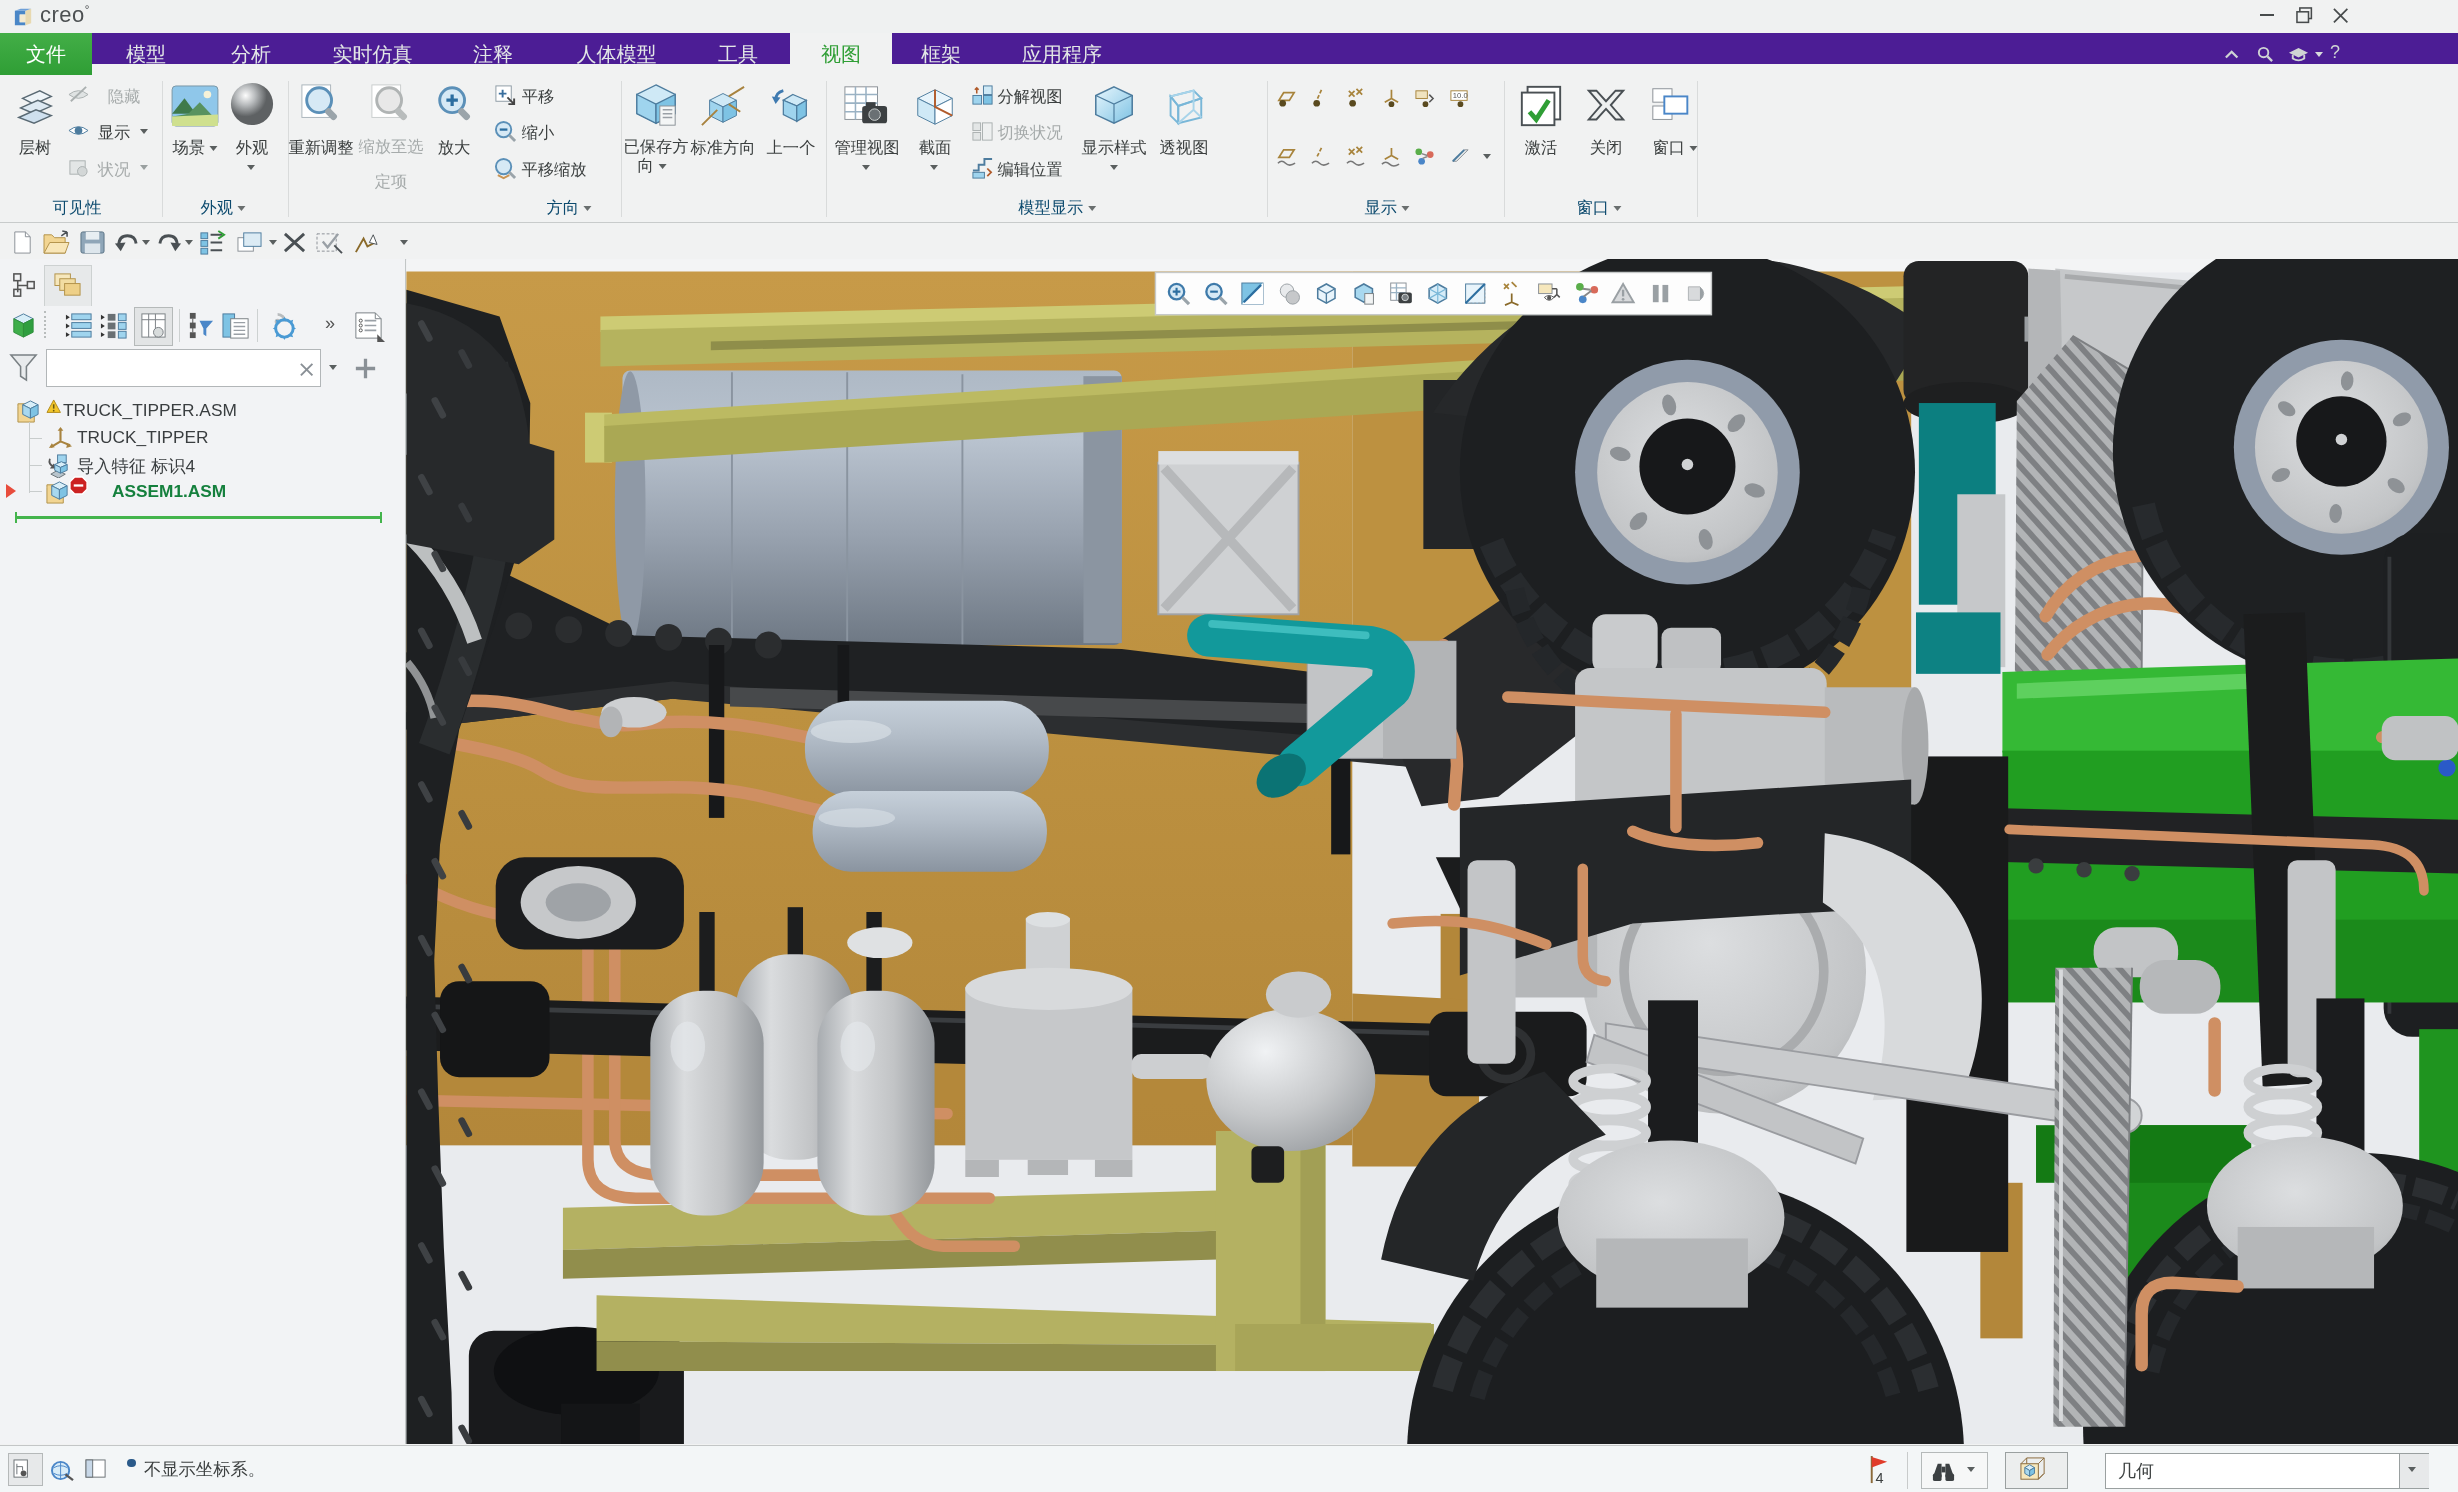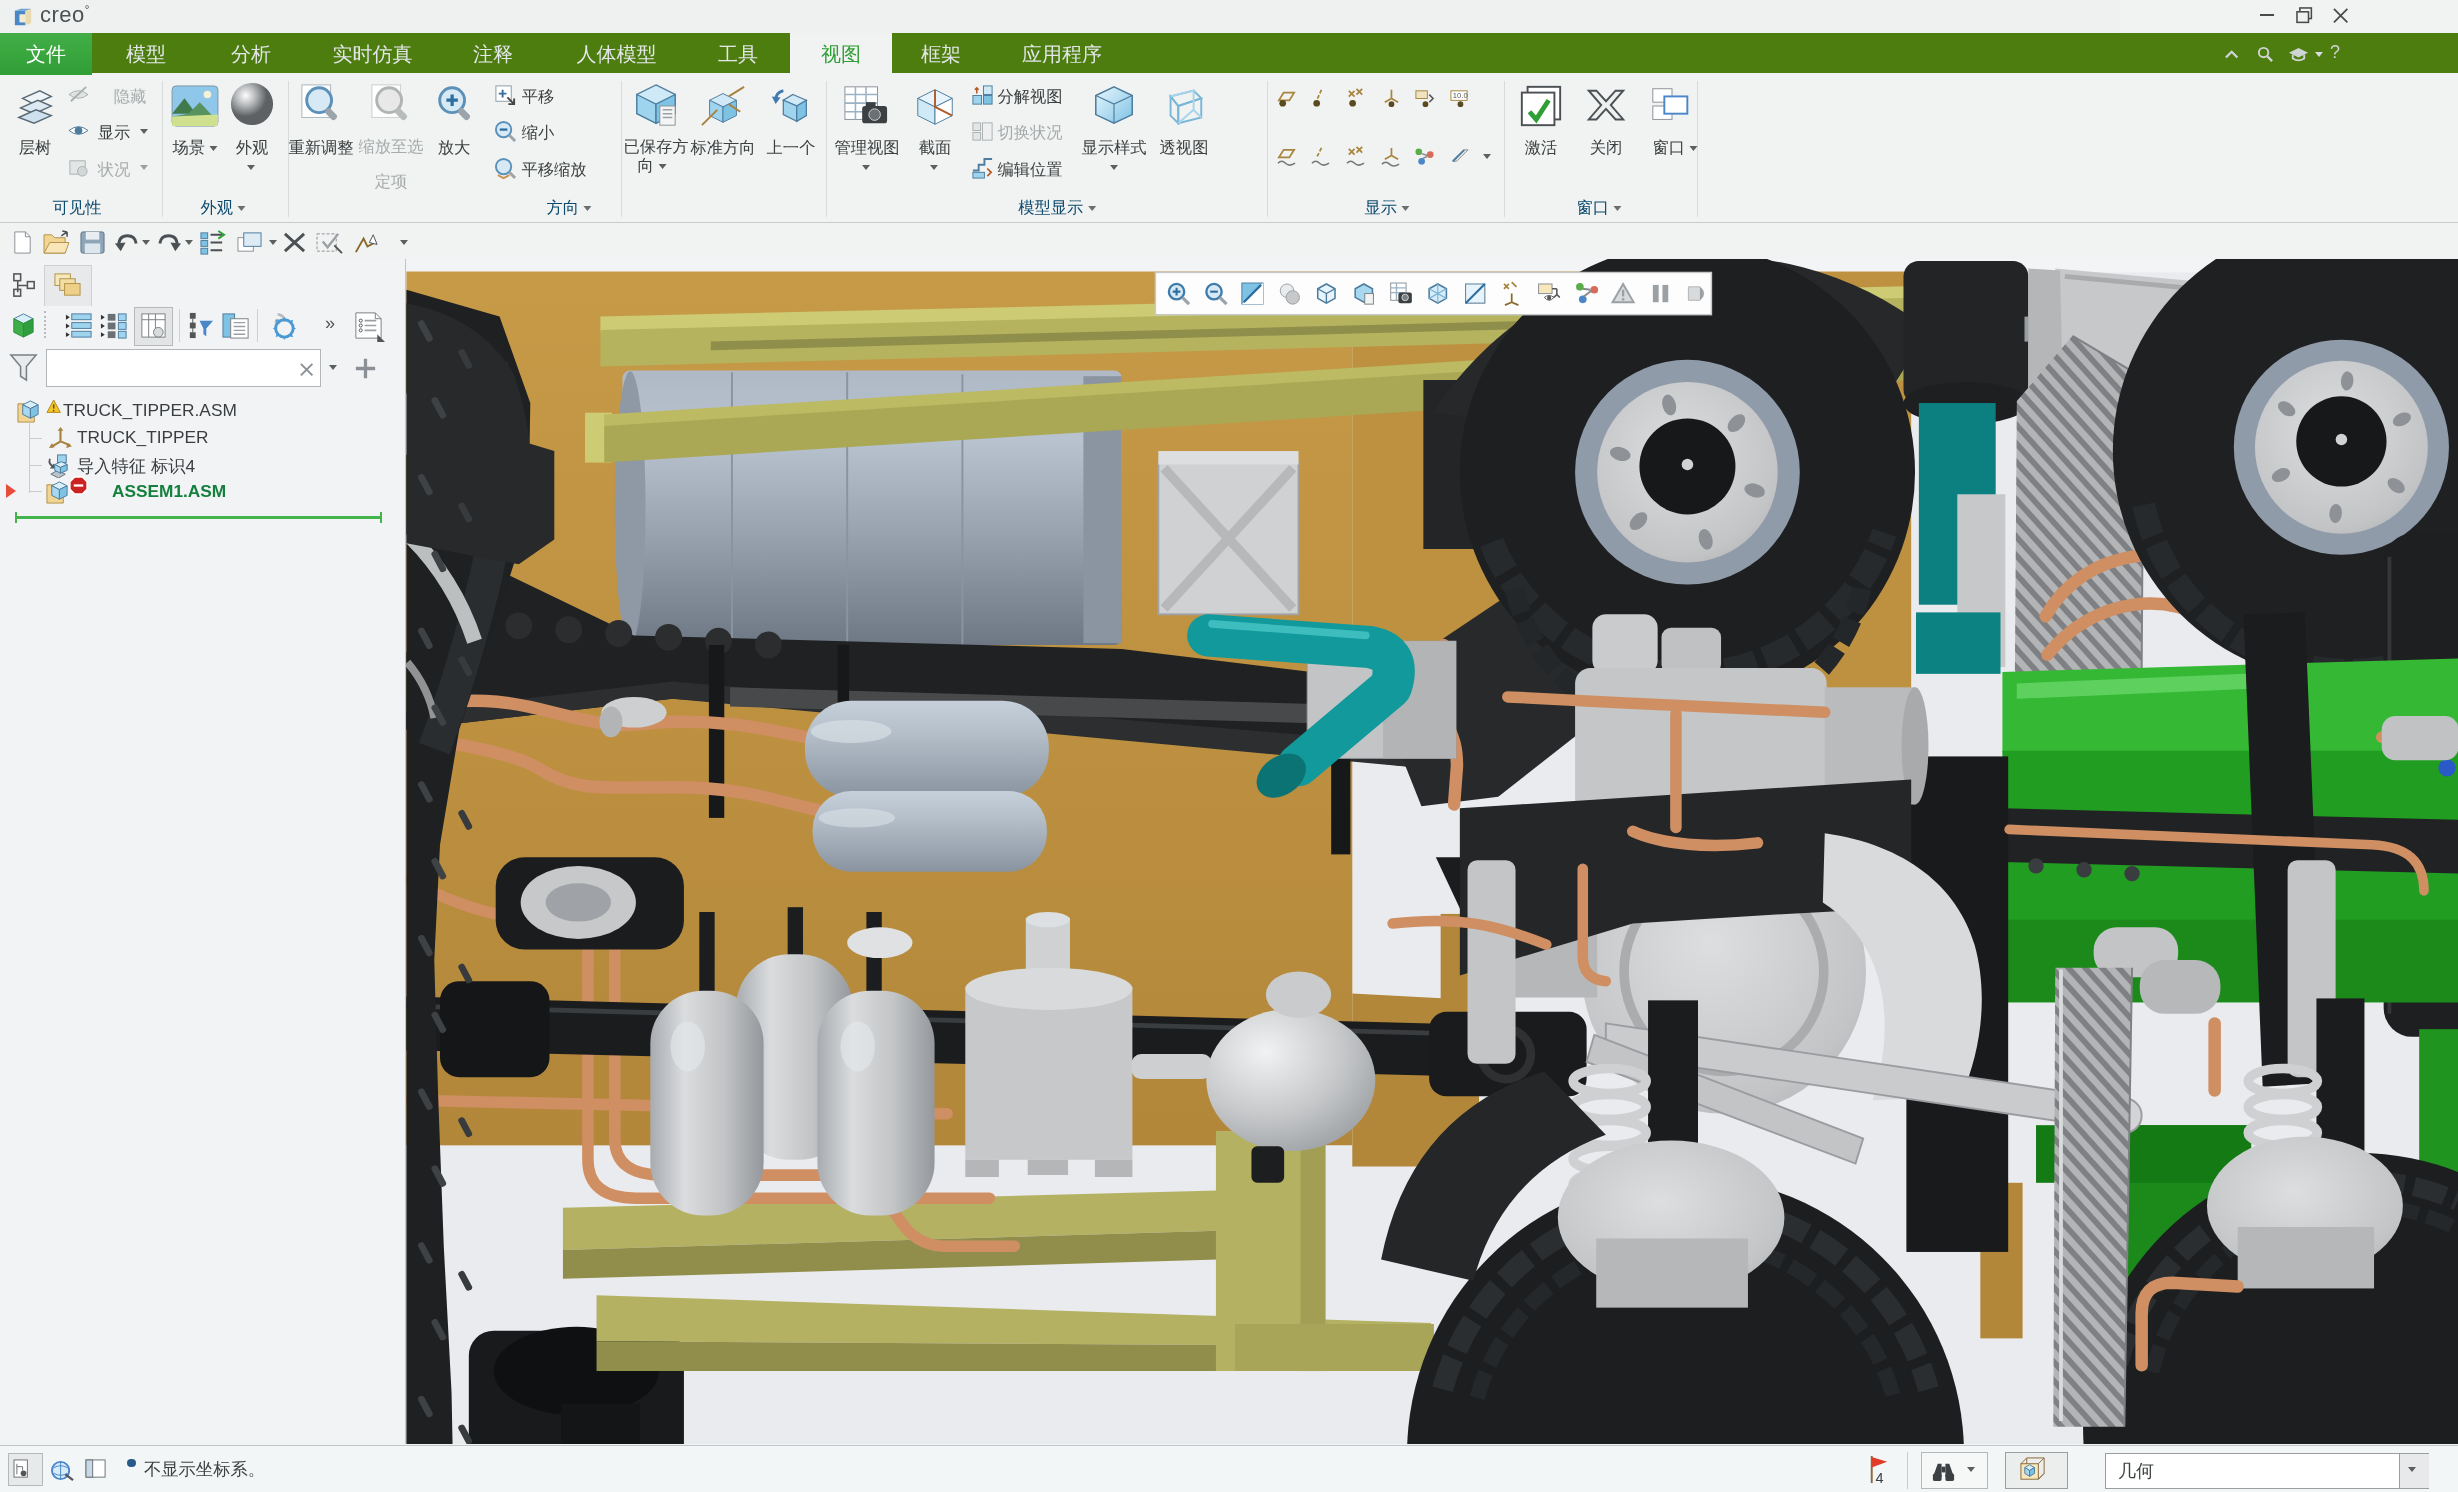--- a/index.html
+++ b/index.html
@@ -23,21 +23,21 @@
     <div class="abs" style="left:40px;top:1.9px;font-size:22px;color:#4c5052;letter-spacing:0.5px;">creo<span style="font-size:11.5px;vertical-align:8.6px">°</span></div>
     <div class="abs" style="left:2260px;top:14.4px;width:14.4px;height:1.9px;background:#474b4c;"></div>
     <svg class="abs" style="left:2296px;top:6.7px" width="17.3" height="17.3" viewBox="0 0 18 18">
       <rect x="4" y="1" width="12" height="11" fill="none" stroke="#474b4c" stroke-width="1.6"></rect>
       <rect x="1" y="5" width="12" height="11" fill="#eff1f1" stroke="#474b4c" stroke-width="1.6"></rect>
     </svg>
     <svg class="abs" style="left:2332px;top:6.7px" width="17.3" height="17.3" viewBox="0 0 18 18">
       <path d="M2 2 L16 16 M16 2 L2 16" stroke="#474b4c" stroke-width="1.8"></path>
     </svg>
   </div>
-<div class="abs" style="left:0;top:33px;width:2458px;height:40px;background:#4d7c0f;">
+<div class="abs" style="left:0;top:33px;width:2458px;height:31px;background:#4c1d95;">
     <div class="tab" style="left:0px;width:92px;background:linear-gradient(#43ae47,#2f9e35);color:#fff;">文件</div>
     <div class="tab" style="left:100px;width:92px;">模型</div>
     <div class="tab" style="left:205px;width:92px;">分析</div>
     <div class="tab" style="left:306px;width:133px;">实时仿真</div>
     <div class="tab" style="left:447px;width:92px;">注释</div>
     <div class="tab" style="left:550px;width:133px;">人体模型</div>
     <div class="tab" style="left:692px;width:92px;">工具</div>
     <div class="tab" style="left:790px;width:102px;background:#f1f2f2;color:#2f9e35;">视图</div>
     <div class="tab" style="left:895px;width:92px;">框架</div>
     <div class="tab" style="left:995px;width:134px;">应用程序</div>
@@ -74,21 +74,21 @@
         <path d="M10 14 L28 6 L40 12 L22 20 Z"></path>
         <path d="M8 24 L26 16 L40 22 L22 30 Z" fill="#dde9f2"></path>
         <path d="M6 34 L24 26 L40 32 L22 40 Z" fill="#cfe0ee"></path>
       </g>
     </svg>
     <div class="lbl" style="left:35px;top:62px;">层树</div>
     <svg class="abs" style="left:67px;top:8.6px" width="23" height="21" viewBox="0 0 24 22">
       <path d="M2 11 Q12 3 22 11 Q12 19 2 11 Z" fill="#dfe3e3" stroke="#aab0b0"></path>
       <path d="M4 18 L20 3" stroke="#aab0b0" stroke-width="2"></path>
     </svg>
-    <div class="lbl lblg" style="left:120px;top:10.6px;padding-left:20px;">隐藏</div>
+    <div class="lbl lblg" style="left:114px;top:10.6px;padding-left:20px;">隐藏</div>
     <svg class="abs" style="left:67px;top:45px" width="23" height="21" viewBox="0 0 24 22">
       <path d="M2 11 Q12 3 22 11 Q12 19 2 11 Z" fill="#fff" stroke="#4d7c9e"></path>
       <circle cx="12" cy="11" r="4" fill="#4d7c9e"></circle>
     </svg>
     <div class="lbl" style="left:114px;top:47px;">显示</div>
     <span class="tri abs" style="left:140px;top:54px;"></span>
     <svg class="abs" style="left:67px;top:82px" width="23" height="21" viewBox="0 0 24 22">
       <rect x="3" y="4" width="16" height="14" fill="#e3e6e6" stroke="#aab0b0"></rect>
       <circle cx="16" cy="15" r="5" fill="#d3d7d7" stroke="#aab0b0"></circle>
     </svg>

